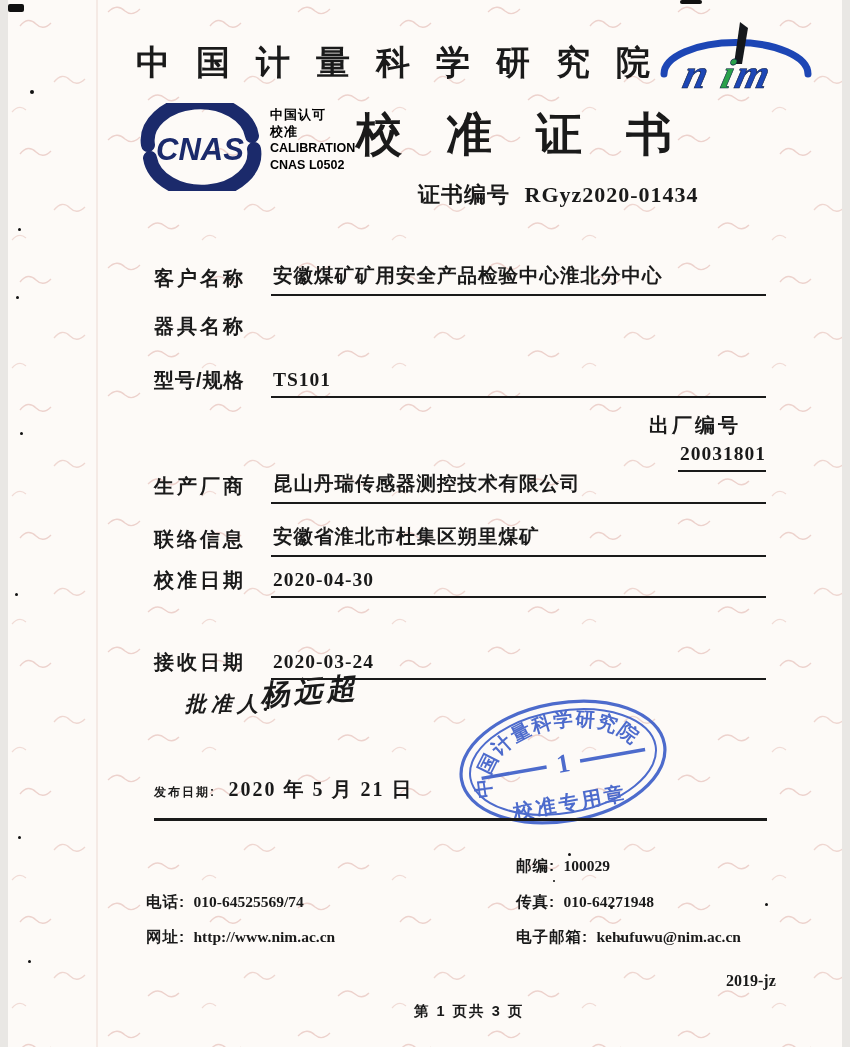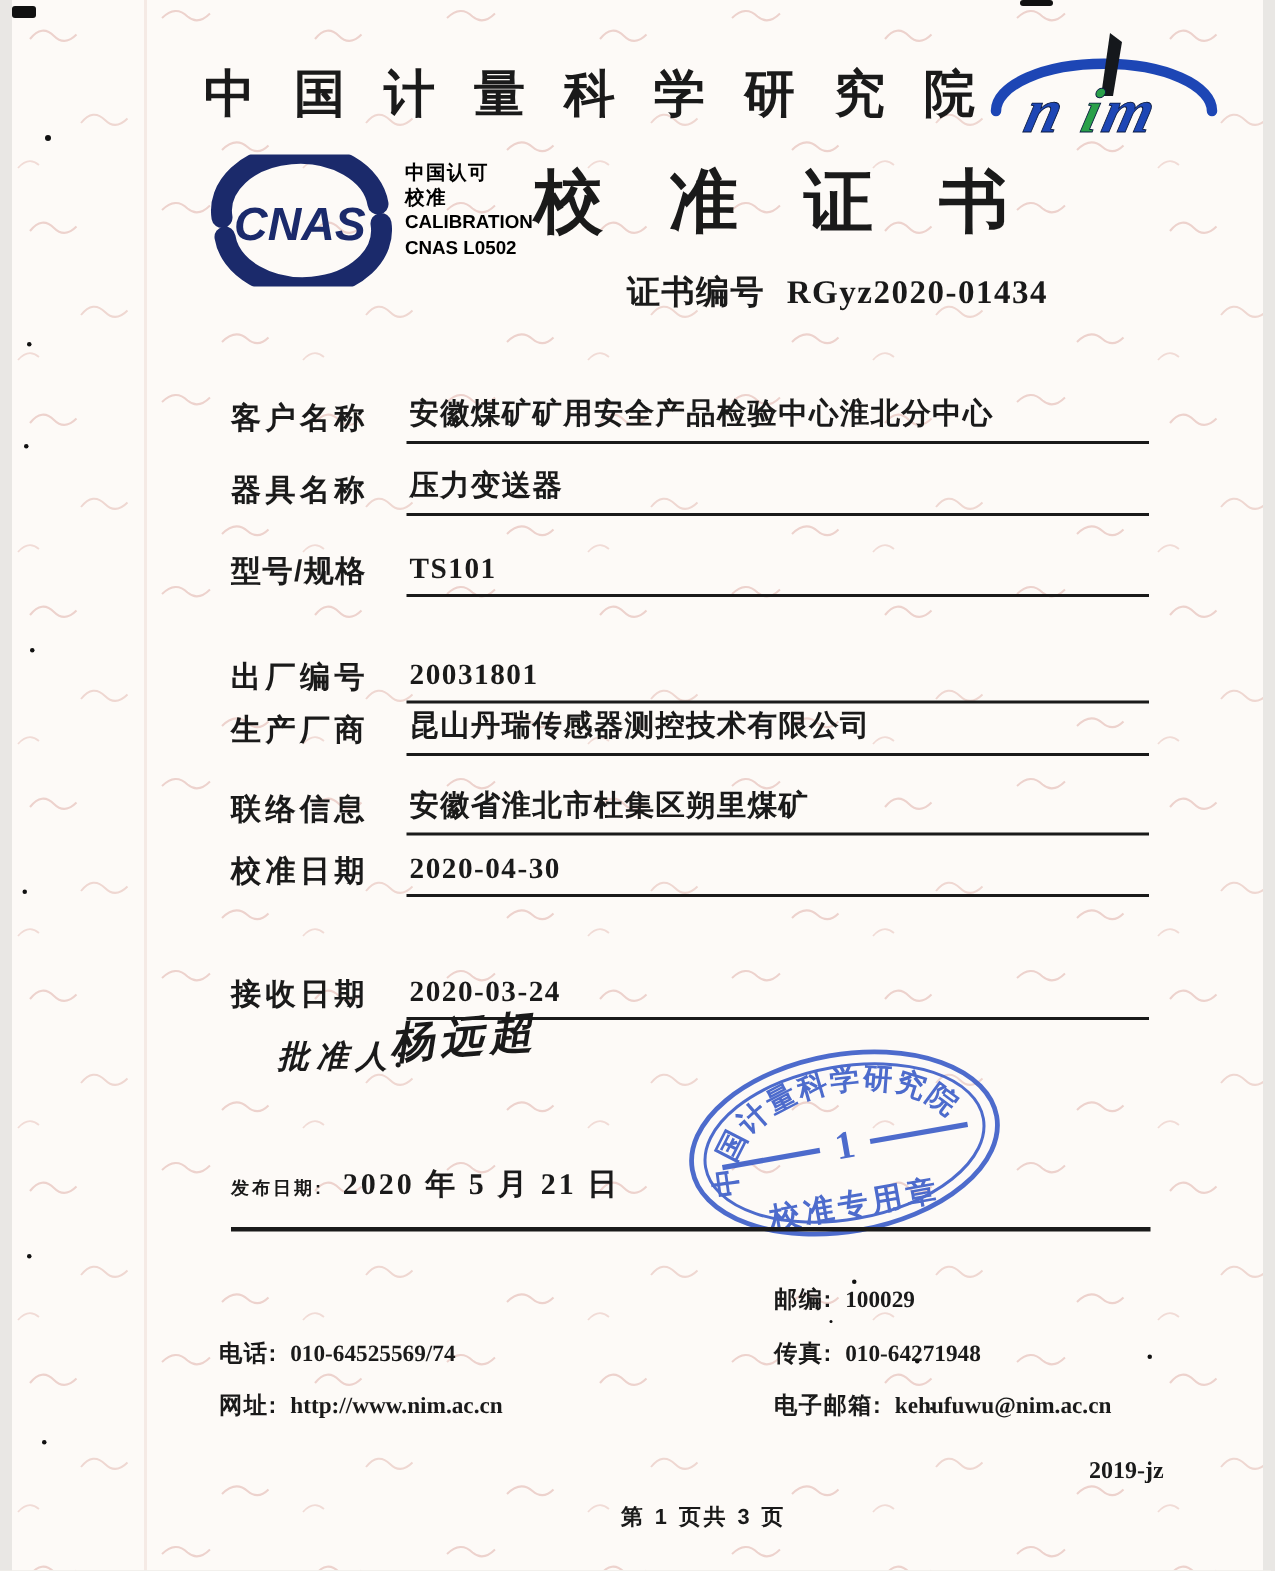--- a/index.html
+++ b/index.html
@@ -149,27 +149,26 @@
       <span>证书编号</span>
       <span style="margin-left:8px;">RGyz2020-01434</span>
     </div>
 
     <div class="row" style="top:260px;">
       <span class="lbl">客户名称</span>
       <span class="val">安徽煤矿矿用安全产品检验中心淮北分中心</span>
     </div>
     <div class="row" style="top:308px;">
       <span class="lbl">器具名称</span>
-      <span class="val">压力变送器</span>
     </div>
     <div class="row" style="top:362px;">
       <span class="lbl" style="letter-spacing:1px;">型号/规格</span>
       <span class="val">TS101</span>
     </div>
-    <div class="row" style="top:433px;">
+    <div class="row" style="top:412px;flex-direction:column;">
       <span class="lbl">出厂编号</span>
       <span class="val">20031801</span>
     </div>
     <div class="row" style="top:468px;">
       <span class="lbl">生产厂商</span>
       <span class="val">昆山丹瑞传感器测控技术有限公司</span>
     </div>
     <div class="row" style="top:521px;">
       <span class="lbl">联络信息</span>
       <span class="val">安徽省淮北市杜集区朔里煤矿</span>

